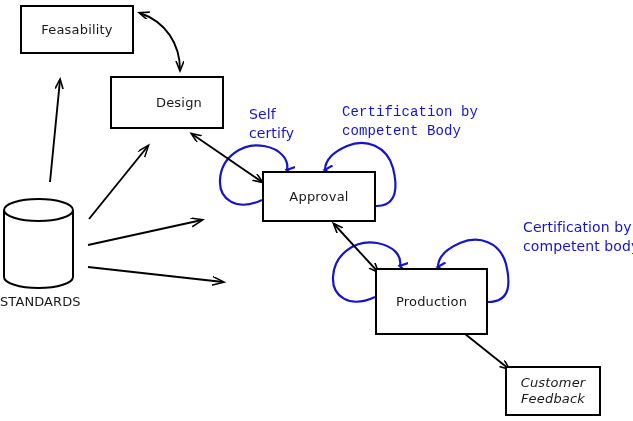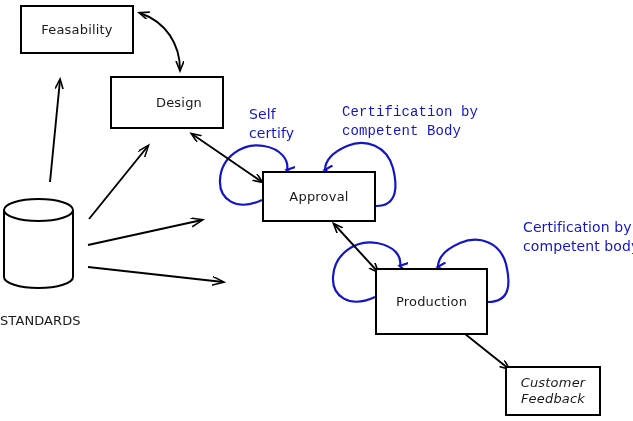--- a/index.html
+++ b/index.html
@@ -46,21 +46,20 @@
     white-space: pre;
     letter-spacing: 0.1px;
   }
   .store-label {
     position: absolute;
     color: #1a1a1a;
     font-size: 13px;
     line-height: 15px;
     white-space: pre;
     letter-spacing: 0.1px;
-    margin-top: 19px;
   }
 </style>
 </head>
 <body>
 
 <div id="canvas">
 
   <svg id="diagram-svg" viewBox="0 0 633 421" xmlns="http://www.w3.org/2000/svg">
     <defs>
       <marker id="arrow-black" markerWidth="12" markerHeight="12" refX="9" refY="4" orient="auto" markerUnits="userSpaceOnUse">

